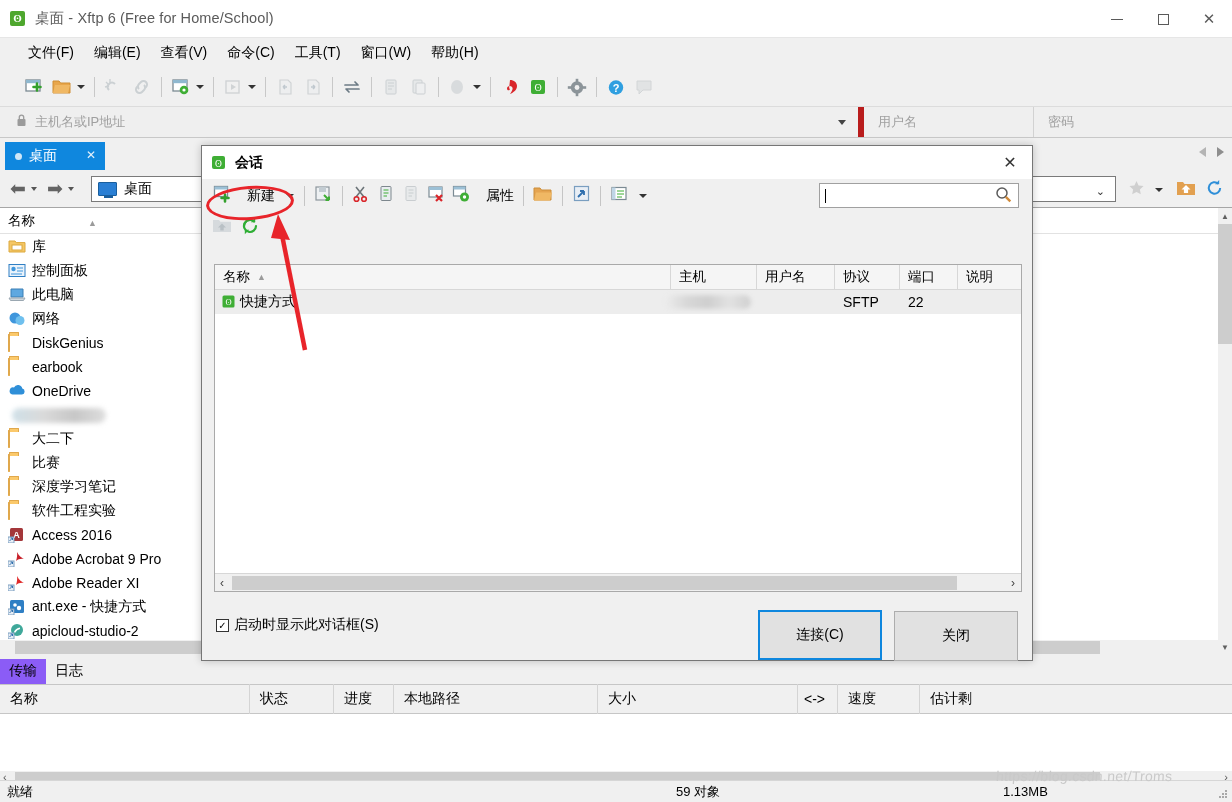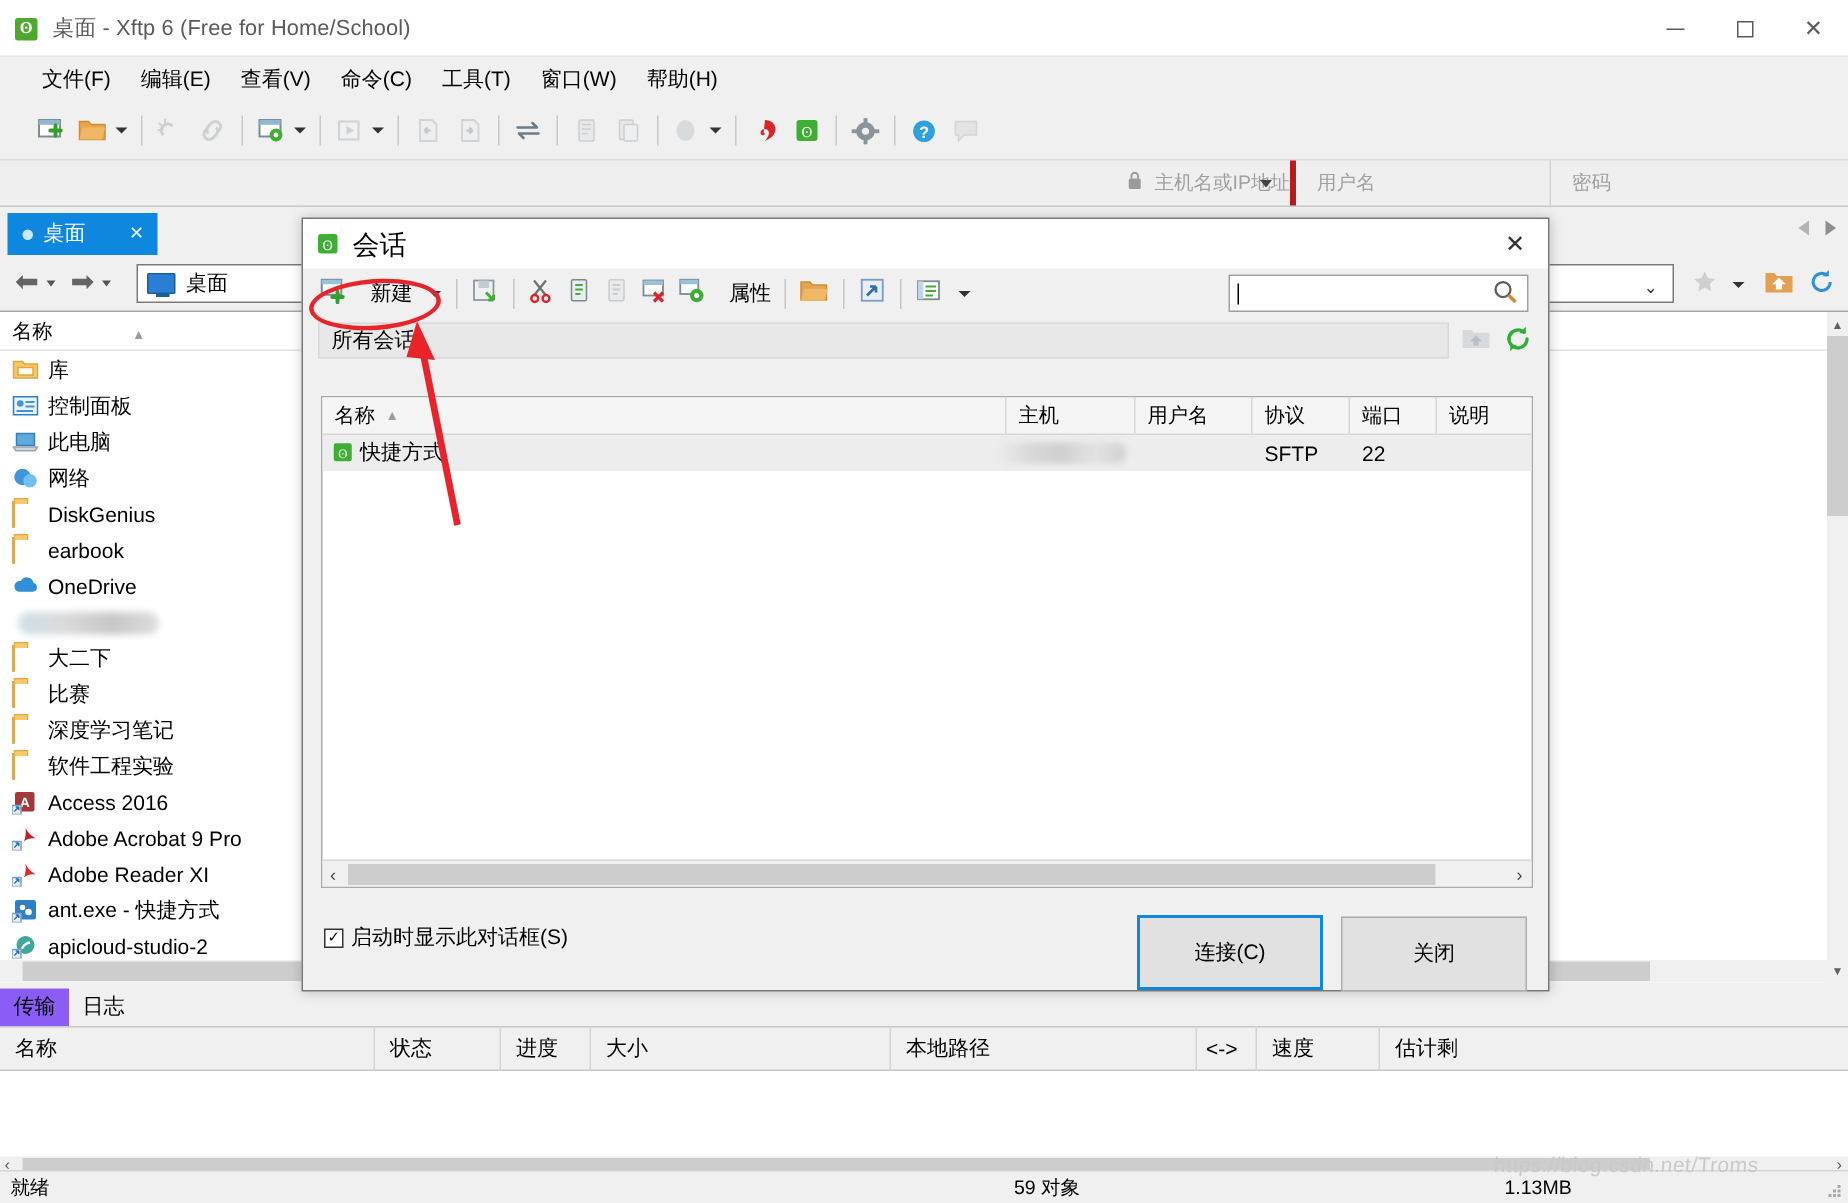--- a/index.html
+++ b/index.html
@@ -51,21 +51,21 @@
   .tb-sep{ width:1px;height:20px;background:#c8c8c8;margin:0 5px;}
   .tb-caret{ width:0;height:0;border-left:4px solid transparent;border-right:4px solid transparent;
              border-top:4px solid #333; margin:0 4px 0 1px;}
 
   
   .hostbar{
     position:absolute; left:0; top:106px; width:1232px; height:32px;
     background:#efefef; border-top:1px solid #dcdcdc; border-bottom:1px solid #c8c8c8;
     display:flex; align-items:stretch;
   }
-  .hb-host{ flex:0 0 864px; display:flex; align-items:center; border-right:4px solid #b91c1c; position:relative;justify-content:flex-end;}
+  .hb-host{ flex:0 0 864px; display:flex; align-items:center; border-right:6px solid #b91c1c; position:relative;}
   .hb-host .lock{ margin-left:16px;margin-right:8px;}
   .hb-user{ flex:0 0 170px; display:flex;align-items:center; padding-left:14px; border-right:1px solid #d2d2d2;}
   .hb-pass{ flex:1; display:flex;align-items:center; padding-left:14px;}
   .ph{ color:#a0a0a0; font-size:13px;}
   .hb-caret{ position:absolute; right:12px; top:13px;
              width:0;height:0;border-left:4px solid transparent;border-right:4px solid transparent;
              border-top:5px solid #444;}
 
   
   .tabbar{
@@ -139,21 +139,21 @@
   .bph-thumb{ position:absolute;left:15px;top:1px;width:1085px;height:14px;background:#cdcdcd;}
   .statusbar{ position:absolute; left:0; bottom:0; width:1232px; height:22px; background:#f0f0f0;
               border-top:1px solid #d6d6d6; display:flex;align-items:center; font-size:13px;}
 
   
   .dialog{
     position:absolute; left:201px; top:145px; width:832px; height:516px;
     background:#f0f0f0; border:1px solid #767676; box-shadow:0 0 8px rgba(0,0,0,.22);
   }
   .dlg-title{ height:33px; background:#fff; display:flex;align-items:center; position:relative;}
-  .dlg-title .t{ font-size:18px; margin-left:8px;}
+  .dlg-title .t{ font-size:14px; margin-left:8px;font-weight:bold;}
   .dlg-close{ position:absolute; right:0; top:0; width:44px; height:33px;
               display:flex;align-items:center;justify-content:center;color:#333;font-size:16px;}
   .dlg-toolbar{ height:33px; display:flex;align-items:center; padding-left:8px; position:relative; background:#f0f0f0;}
   .dt-btn{ display:flex; align-items:center; height:26px; padding:0 3px; cursor:default;}
   .dt-btn .lbl{ font-size:14px; margin-left:15px;}
   .dt-sep{ width:1px;height:20px;background:#c5c5c5;margin:0 6px;}
   .searchbox{ position:absolute; right:13px; top:4px; width:200px; height:25px; background:#fff;
               border:1px solid #a0a0a0; display:flex;align-items:center;}
   .caret-bar{ width:1px;height:14px;background:#000;margin-left:5px;}
   .allsess-row{ height:30px; display:flex;align-items:center; padding:0 10px; gap:8px;}
@@ -554,22 +554,22 @@
 
   <div class="bottompanel">
     <div class="bp-tabs">
       <div class="bp-tab sel">传输</div>
       <div class="bp-tab">日志</div>
     </div>
     <div class="bp-head">
       <div class="bp-col" style="width:250px">名称</div>
       <div class="bp-col" style="width:84px">状态</div>
       <div class="bp-col" style="width:60px">进度</div>
+      <div class="bp-col" style="width:204px">本地路径</div>
       <div class="bp-col" style="width:200px">大小</div>
-      <div class="bp-col" style="width:204px">本地路径</div>
       <div class="bp-col" style="width:40px;padding-left:6px">&lt;-&gt;</div>
       <div class="bp-col" style="width:82px">速度</div>
       <div class="bp-col" style="width:80px;border-right:none">估计剩</div>
     </div>
     <div class="bp-body"></div>
     <div class="bp-hscroll">
       <span style="position:absolute;left:3px;top:0;font-size:11px;color:#555;">‹</span>
       <div class="bph-thumb"></div>
       <span style="position:absolute;right:4px;top:0;font-size:11px;color:#555;">›</span>
     </div>
@@ -708,23 +708,20 @@
         <span style="margin-right:6px;">
           <svg width="17" height="17" viewBox="0 0 17 17">
               <circle cx="7" cy="7" r="5" fill="none" stroke="#5a5a5a" stroke-width="1.5"></circle>
               <path d="M10.8 10.8l4.5 4.5" stroke="#d08a3a" stroke-width="2.4"></path>
             </svg>
         </span>
       </div>
     </div>
 
     <div class="allsess-row">
-      <div class="allsess">
-        <span>所有会话</span>
-      </div>
       <span>
         <svg width="20" height="18" viewBox="0 0 20 18">
             <path d="M1 3h6l1.4 1.8H19V15H1z" fill="#d6dadd"></path>
             <path d="M10 6.5l4 4h-2.3v3h-3.4v-3H6z" fill="#b9c0c5"></path>
           </svg>
       </span>
       <span>
         <svg width="20" height="20" viewBox="0 0 20 20">
             <path d="M16 10a6 6 0 11-2-4.5" stroke="#2fae35" stroke-width="2.2" fill="none" stroke-linecap="round"></path>
             <path d="M4 10a6 6 0 012-4.5" stroke="#2fae35" stroke-width="2.2" fill="none" stroke-linecap="round"></path>

